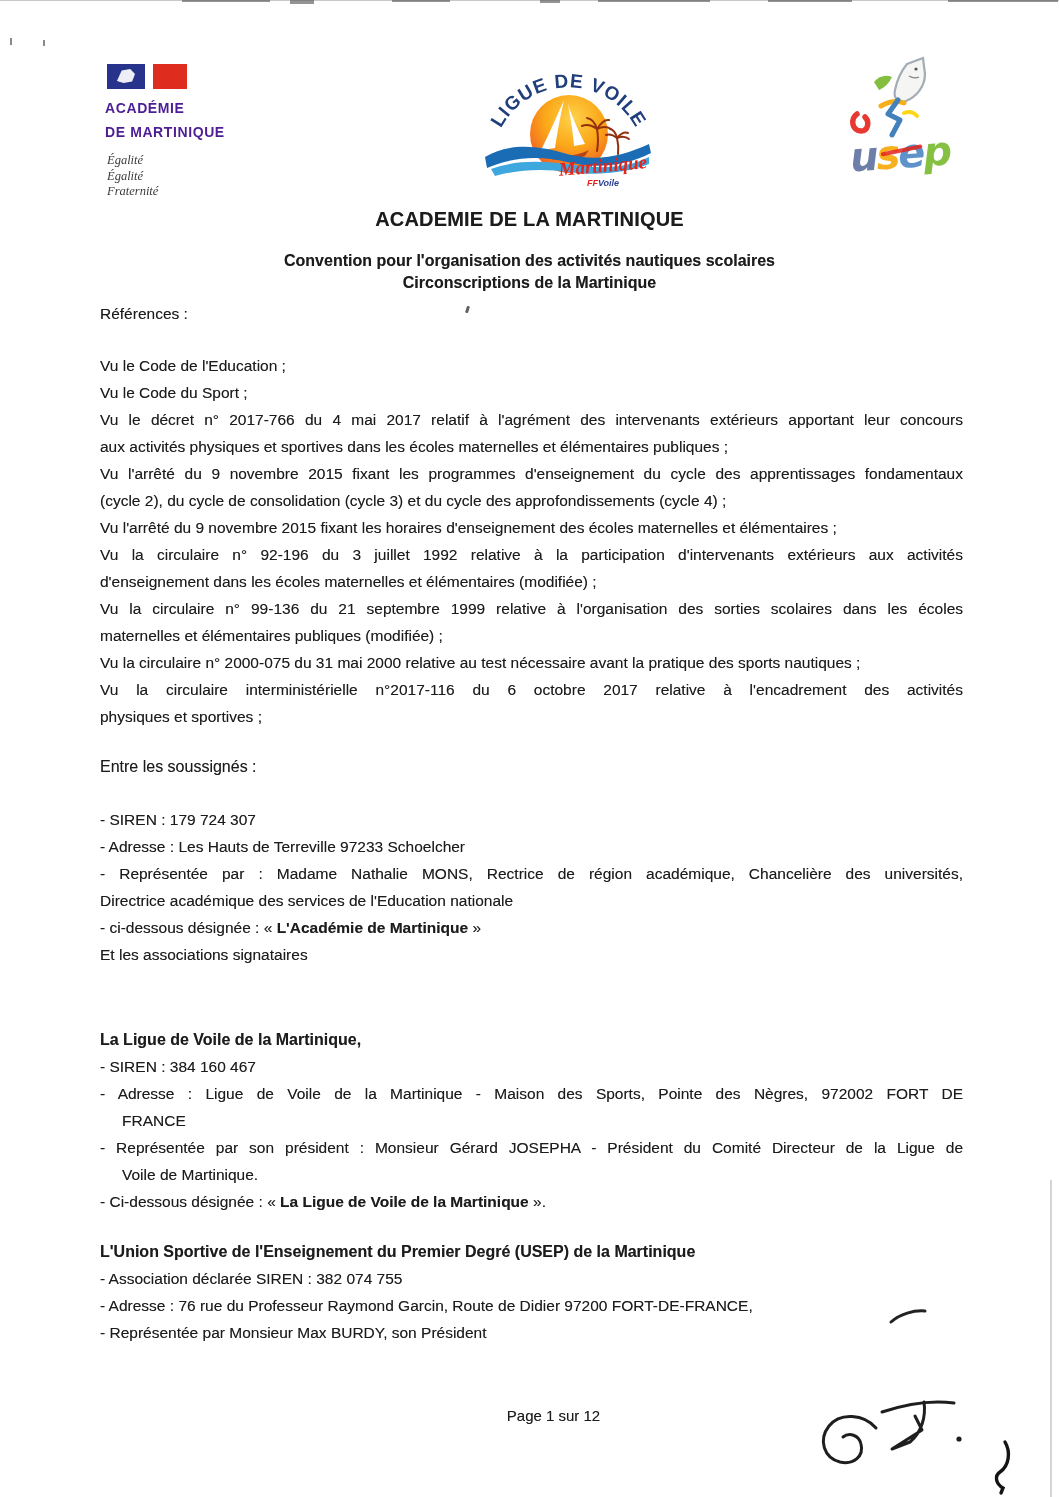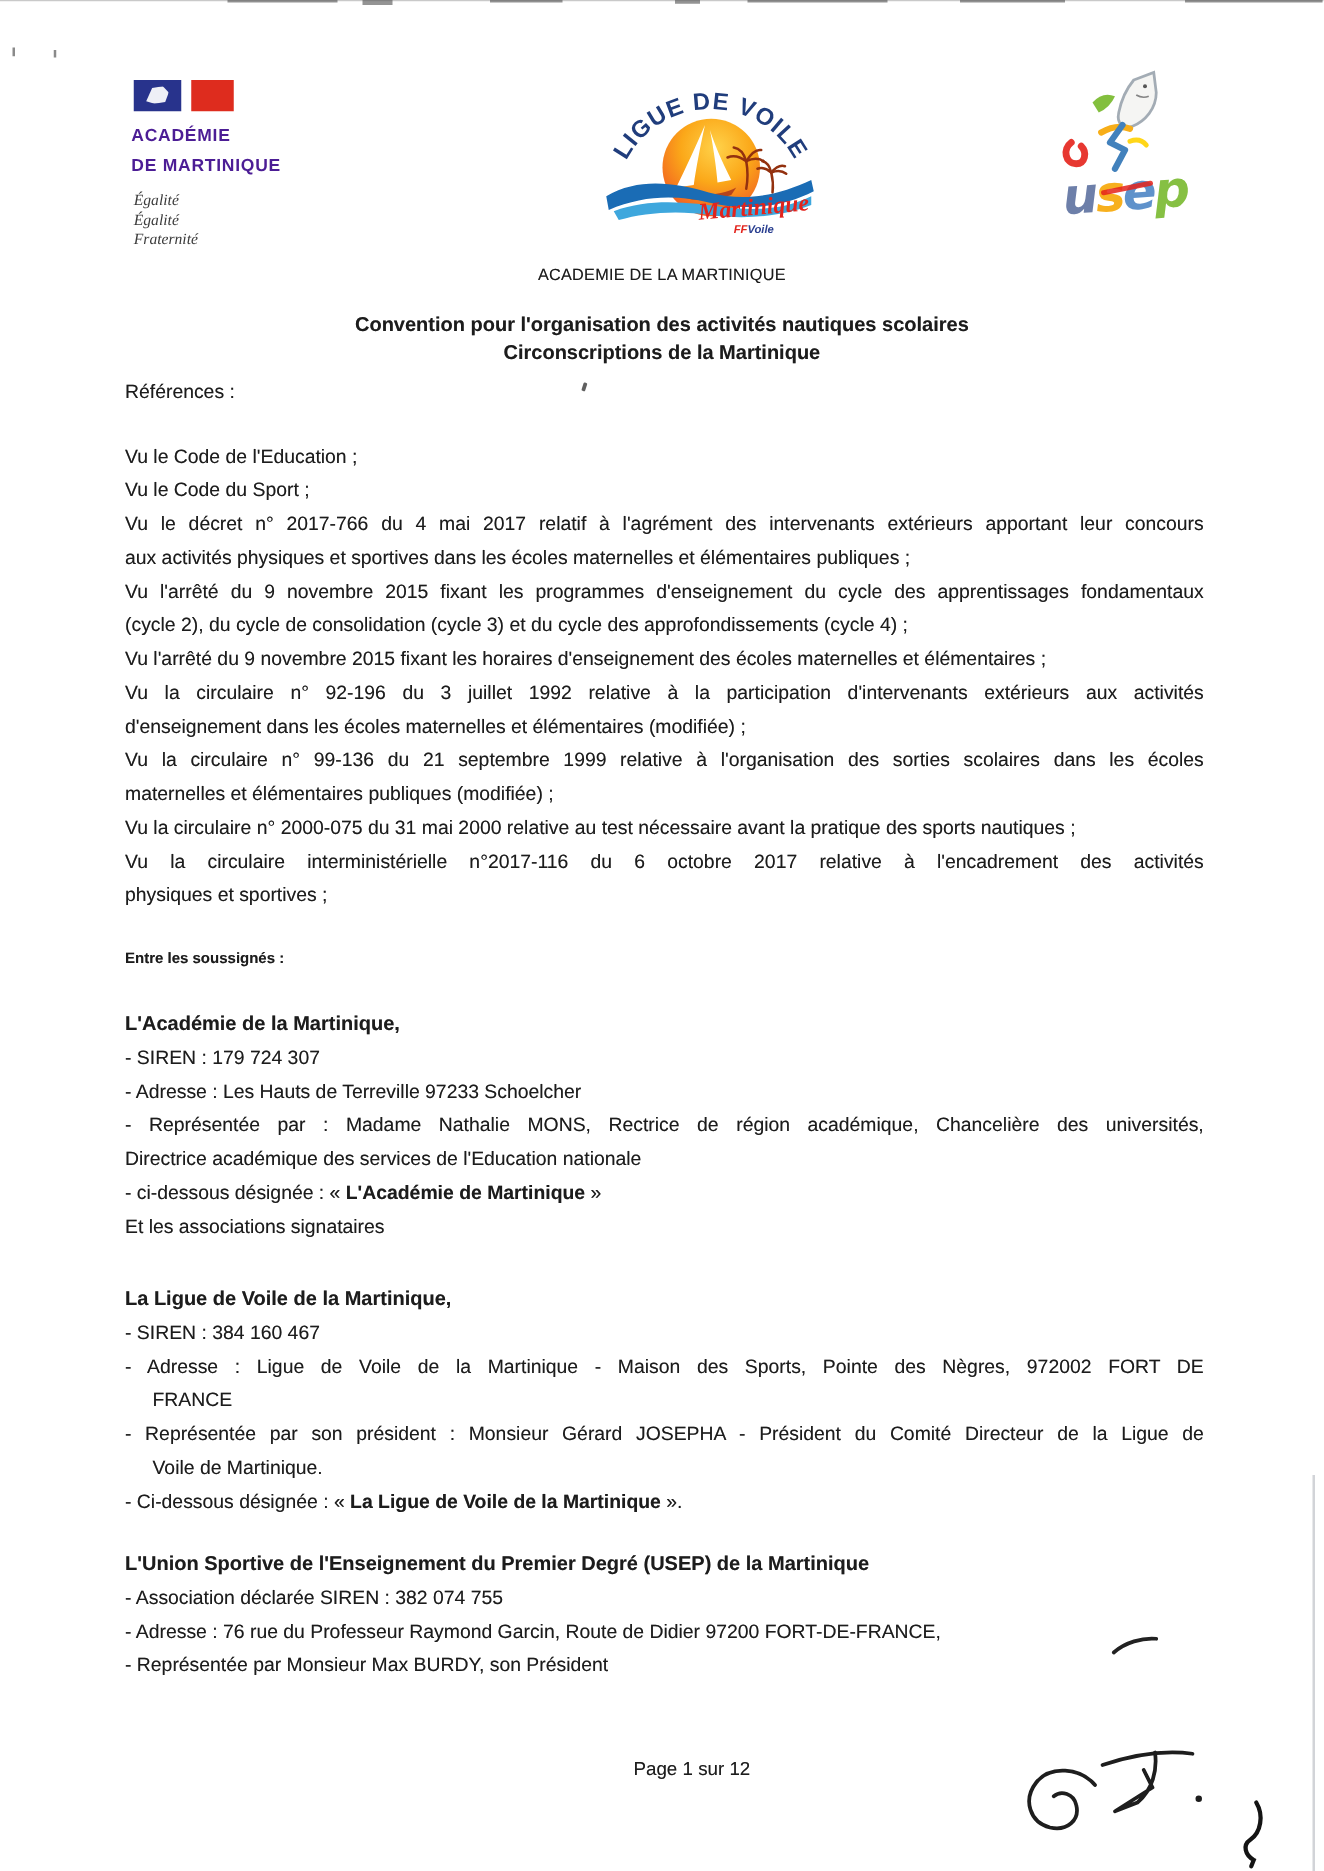--- a/index.html
+++ b/index.html
@@ -30,24 +30,24 @@
   .logo-ligue { position:absolute; left:481px; top:56px; width:176px; height:138px; }
   .logo-usep { position:absolute; left:843px; top:56px; width:118px; height:132px; }
 
   
   .sec { position:absolute; left:100px; width:863px; font-size:15.5px; line-height:27px; }
   .center { left:0; width:1059px; text-align:center; }
   .ln { margin:0; }
   .jl { text-align:justify; text-align-last:justify; }
   .cont { padding-left:22px; }
   .right { text-align:left; }
-  .title { font-size:13px; font-weight:normal; letter-spacing:.2px; }
+  .title { font-size:20px; font-weight:bold; letter-spacing:.2px; }
   .subtitle { font-size:16px; font-weight:bold; line-height:22px; }
   .party-heading { font-weight:bold; font-size:16px; }
-  .entre { font-weight:bold; font-size:12px; }
+  .entre { font-weight:normal; font-size:16px; }
   .footer { font-size:15px;padding-left:48px; }
   .sig { position:absolute; }
   .txtshadow { text-shadow:0 0 .4px rgba(20,20,20,.45); }
 </style>
 </head>
 <body>
 
 <div class="page">
 
   <div class="top-hairline"></div>
@@ -171,21 +171,20 @@
     <p class="ln">Vu la circulaire n° 2000-075 du 31 mai 2000 relative au test nécessaire avant la pratique des sports nautiques ;</p>
     <p class="ln jl">Vu la circulaire interministérielle n°2017-116 du 6 octobre 2017 relative à l'encadrement des activités</p>
     <p class="ln">physiques et sportives ;</p>
   </div>
 
   <div class="sec txtshadow" style="top:753px">
     <p class="ln entre">Entre les soussignés :</p>
   </div>
 
   <div class="sec txtshadow" style="top:806px">
-    <p class="ln party-heading">L'Académie de la Martinique,</p>
     <p class="ln">- SIREN : 179 724 307</p>
     <p class="ln">- Adresse : Les Hauts de Terreville 97233 Schoelcher</p>
     <p class="ln jl">- Représentée par : Madame Nathalie MONS, Rectrice de région académique, Chancelière des universités,</p>
     <p class="ln">Directrice académique des services de l'Education nationale</p>
     <p class="ln right"><span>- ci-dessous désignée : « </span><b>L'Académie de Martinique</b><span> »</span></p>
     <p class="ln">Et les associations signataires</p>
   </div>
 
   <div class="sec txtshadow" style="top:1026px">
     <p class="ln party-heading">La Ligue de Voile de la Martinique,</p>

